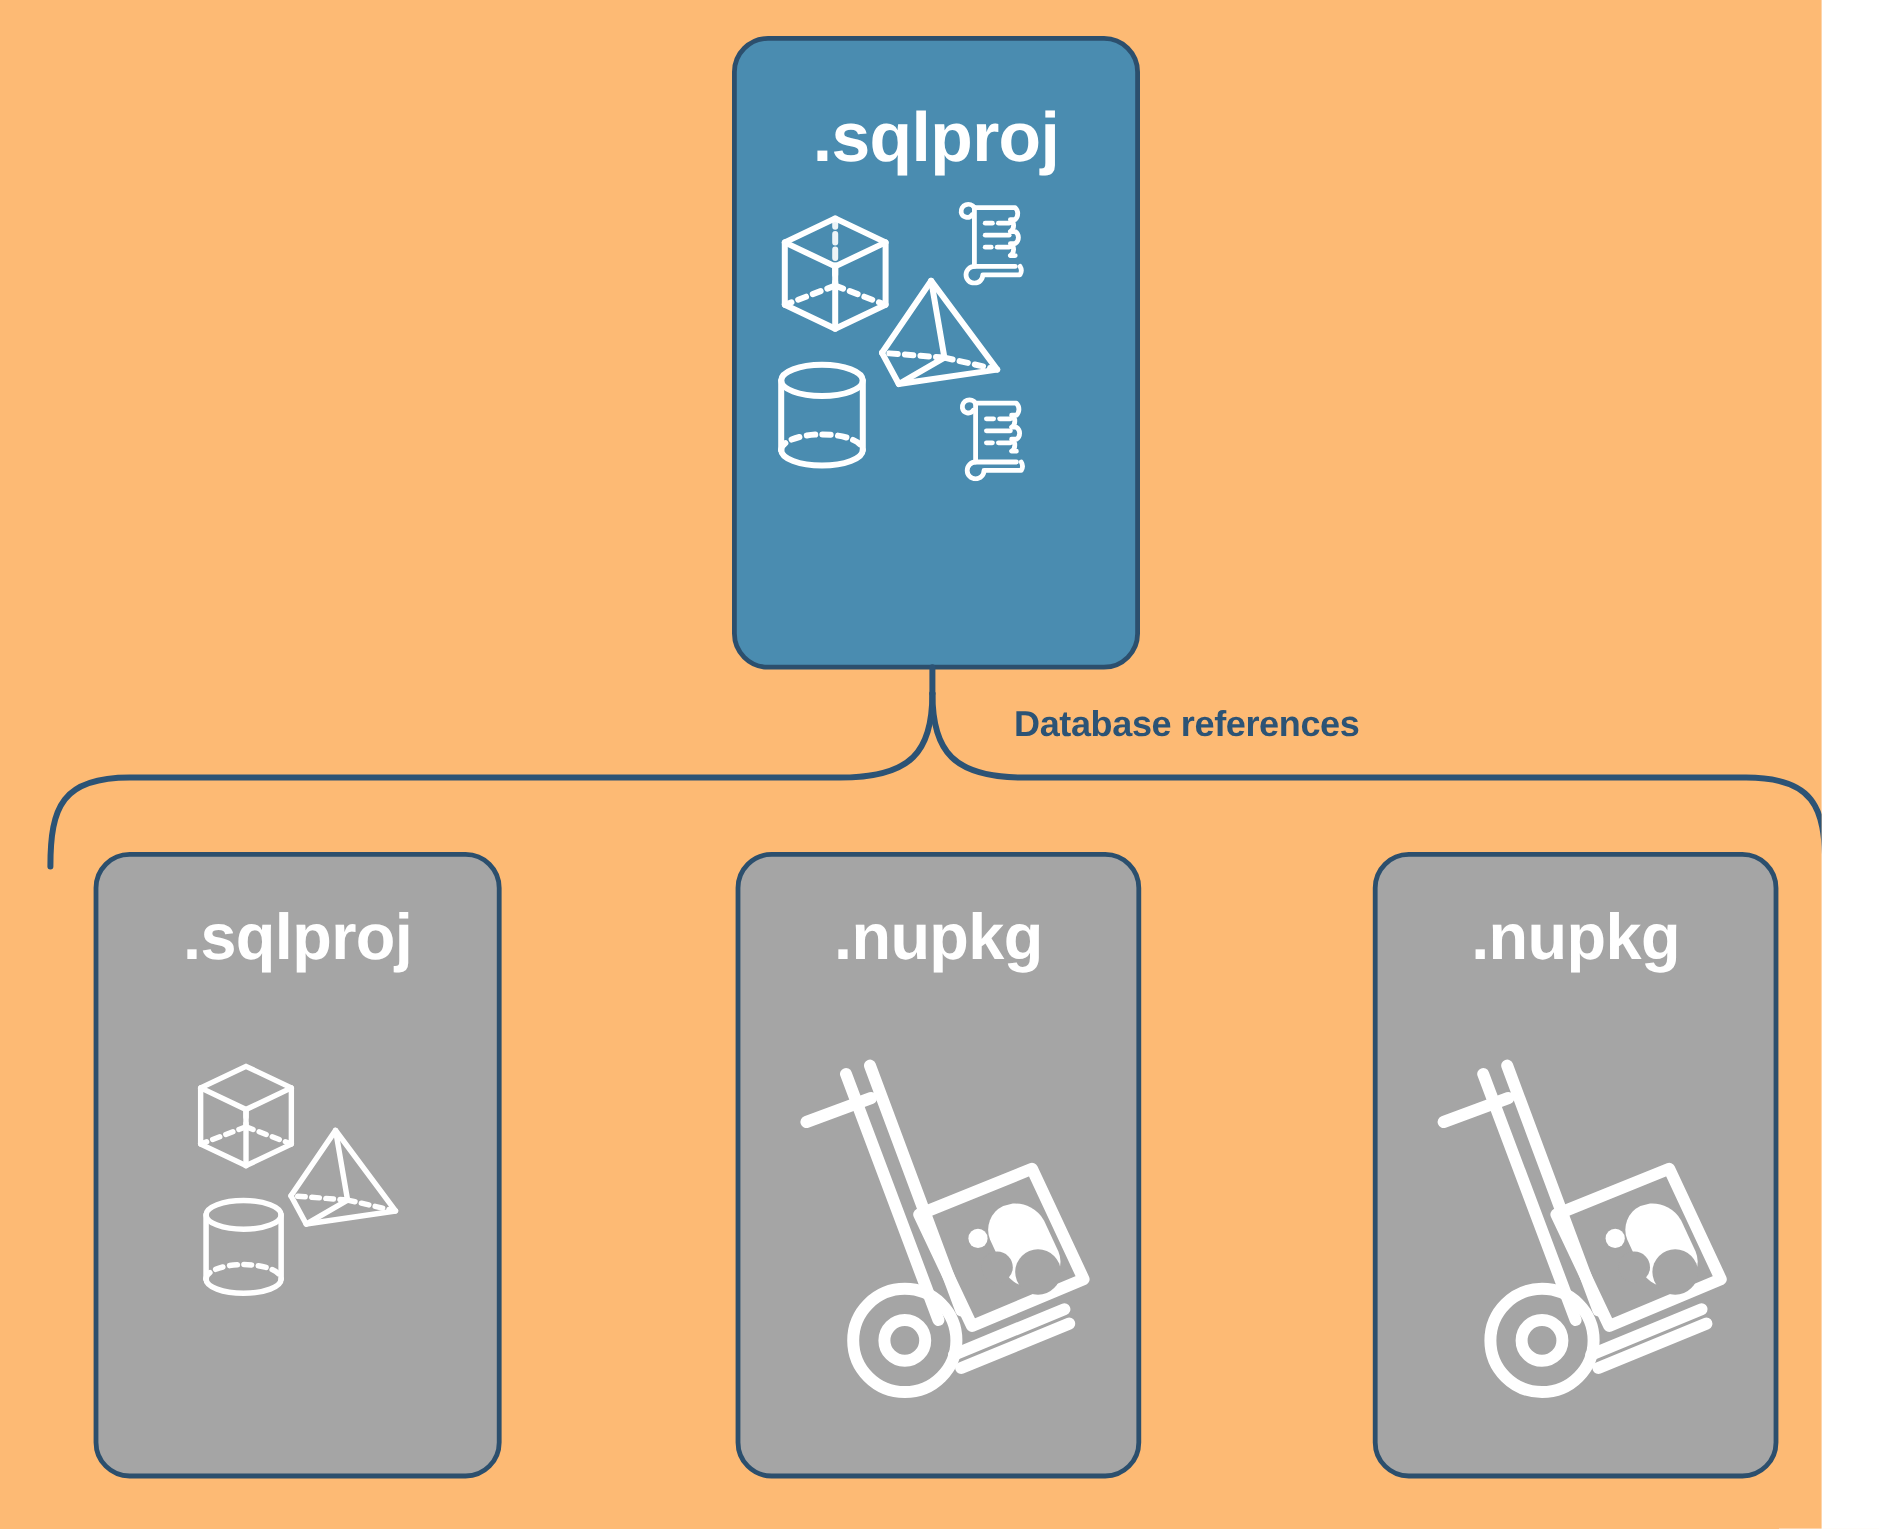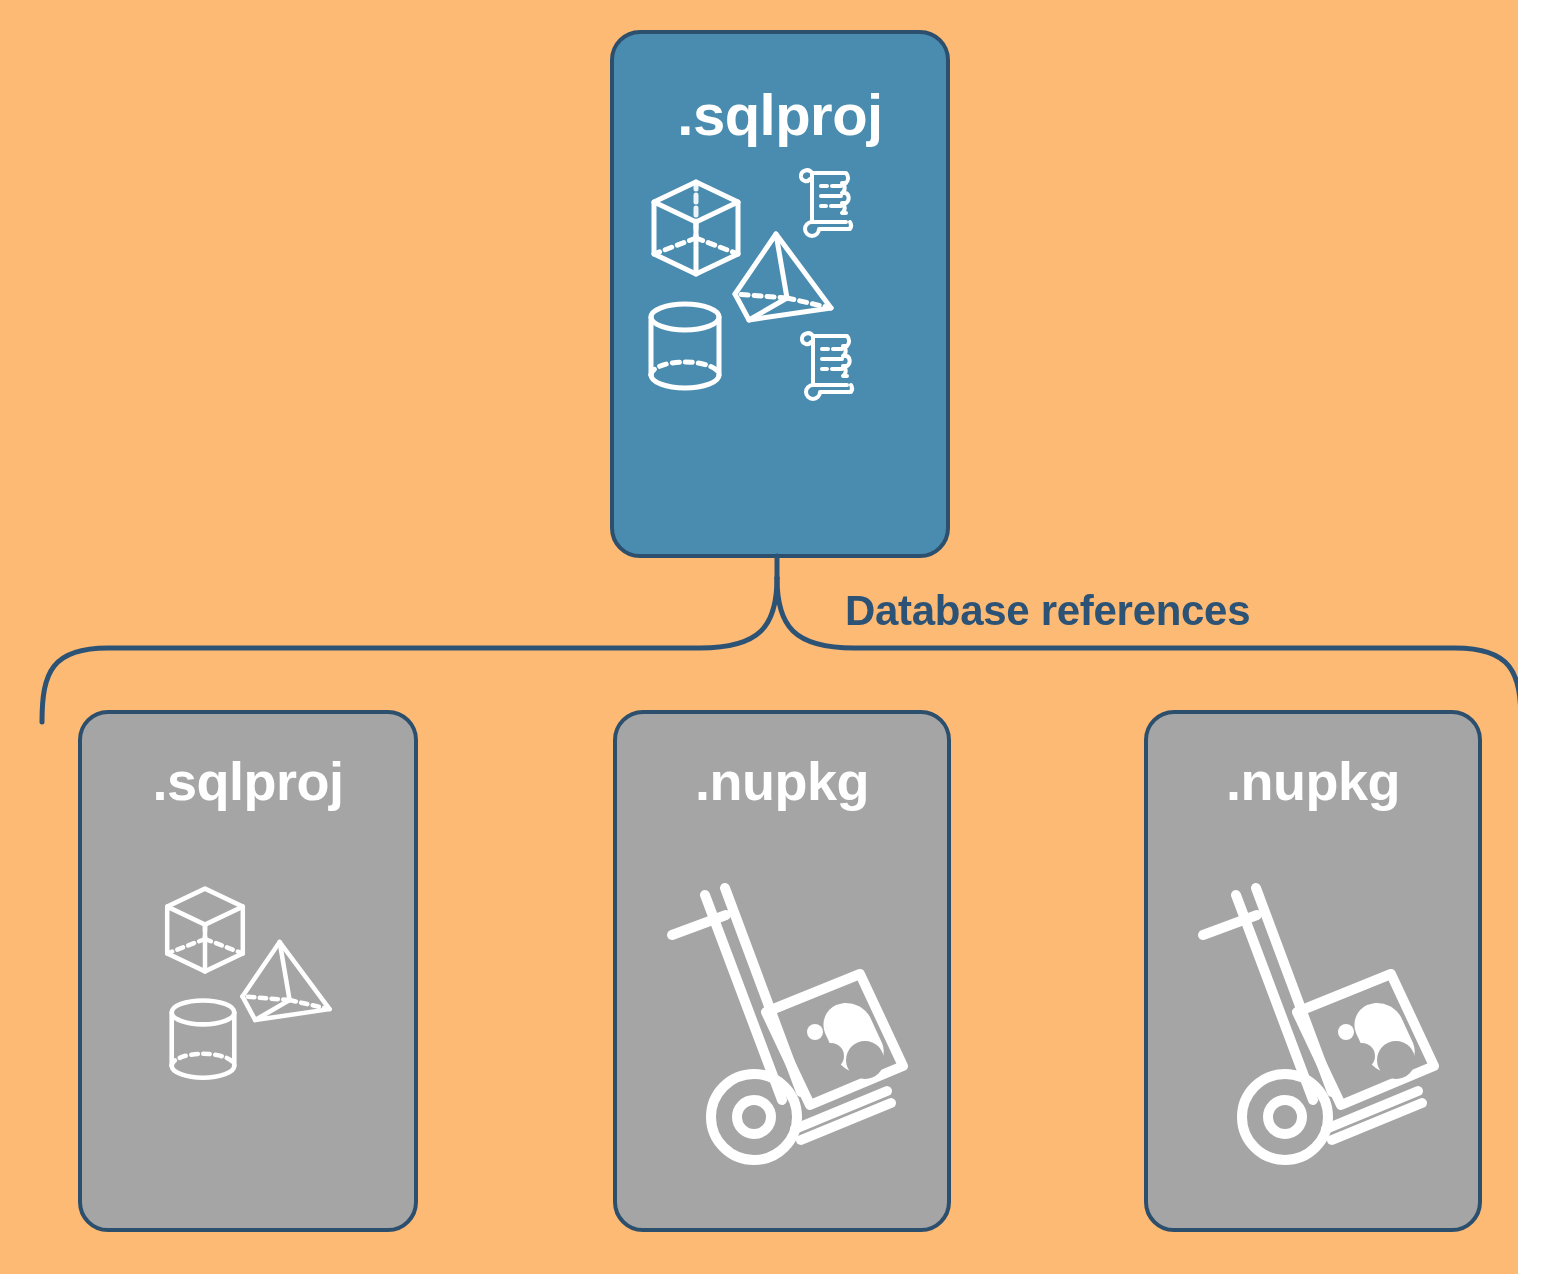--- a/index.html
+++ b/index.html
@@ -51,21 +51,21 @@
     left: 0;
     top: 0;
     width: 1566px;
     height: 1274px;
     pointer-events: none;
   }
 
   .brace-label {
     position: absolute;
     color: #2c5375;
-    font-size: 42px;
+    font-size: 30px;
     font-weight: bold;
     letter-spacing: -0.3px;
     white-space: nowrap;
     user-select: none;
   }
 </style>
 </head>
 <body>
 
 <div id="stage">

